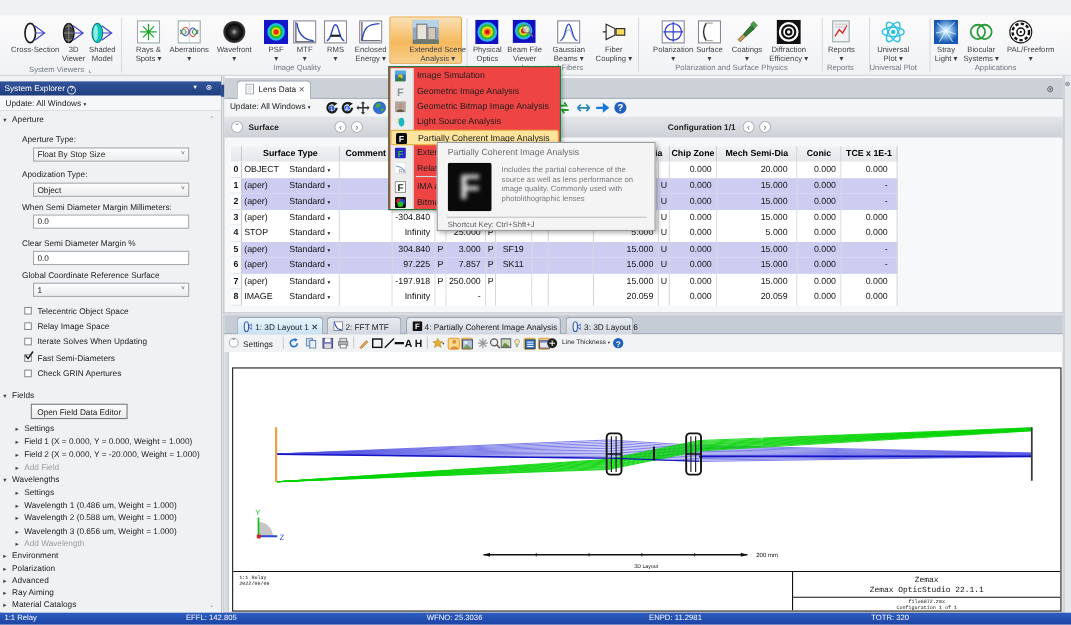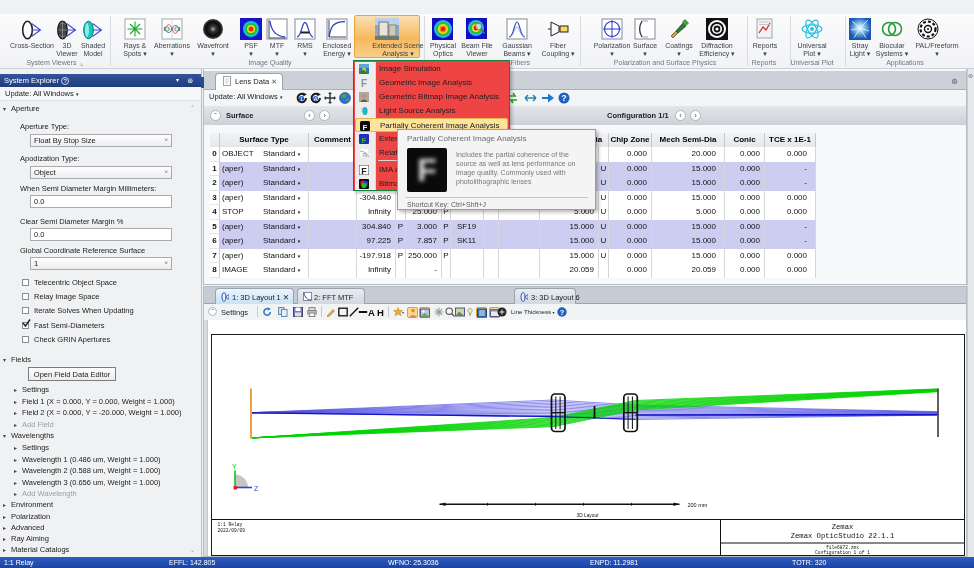--- a/index.html
+++ b/index.html
@@ -581,20 +581,27 @@
             <path d="M4.5 5 L8 2.5 L8 7.5 Z" fill="none" stroke="#3858b0" stroke-width=".8"></path>
           </svg>
           <span class="ttx">1: 3D Layout 1 ✕</span>
         </div>
 <div class="lotab" style="left:93px;width:68px;">
           <svg width="9" height="9">
             <rect x="0.5" y="0.5" width="8" height="8" fill="#fff" stroke="#889"></rect>
             <path d="M1 1 C2 5 4 8 8 8" stroke="#3048c0" fill="none"></path>
           </svg>
           <span class="ttx">2: FFT MTF</span>
+        </div>
+<div class="lotab" style="left:165px;width:141px;">
+          <svg width="9" height="9">
+            <rect width="9" height="9" rx="1" fill="#111"></rect>
+            <text x="4.5" y="7.5" font-size="7" font-weight="bold" fill="#fff" text-anchor="middle" font-family="Liberation Sans">F</text>
+          </svg>
+          <span class="ttx">4: Partially Coherent Image Analysis</span>
         </div>
 <div class="lotab" style="left:310px;width:62px;">
           <svg width="8" height="10">
             <ellipse cx="3" cy="5" rx="2" ry="4.5" fill="#e8f0f8" stroke="#3858b0"></ellipse>
             <path d="M4.5 5 L8 2.5 L8 7.5 Z" fill="none" stroke="#3858b0" stroke-width=".8"></path>
           </svg>
           <span class="ttx">3: 3D Layout 6</span>
         </div>
   </div>
   <div id="lotoolbar" class="ab">

